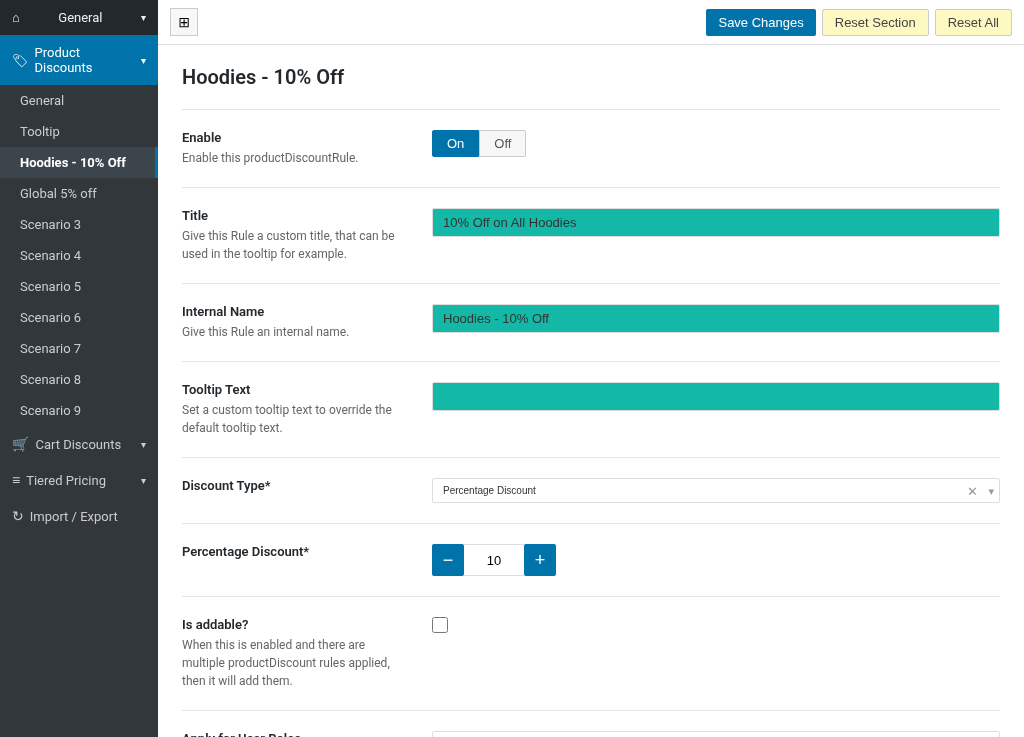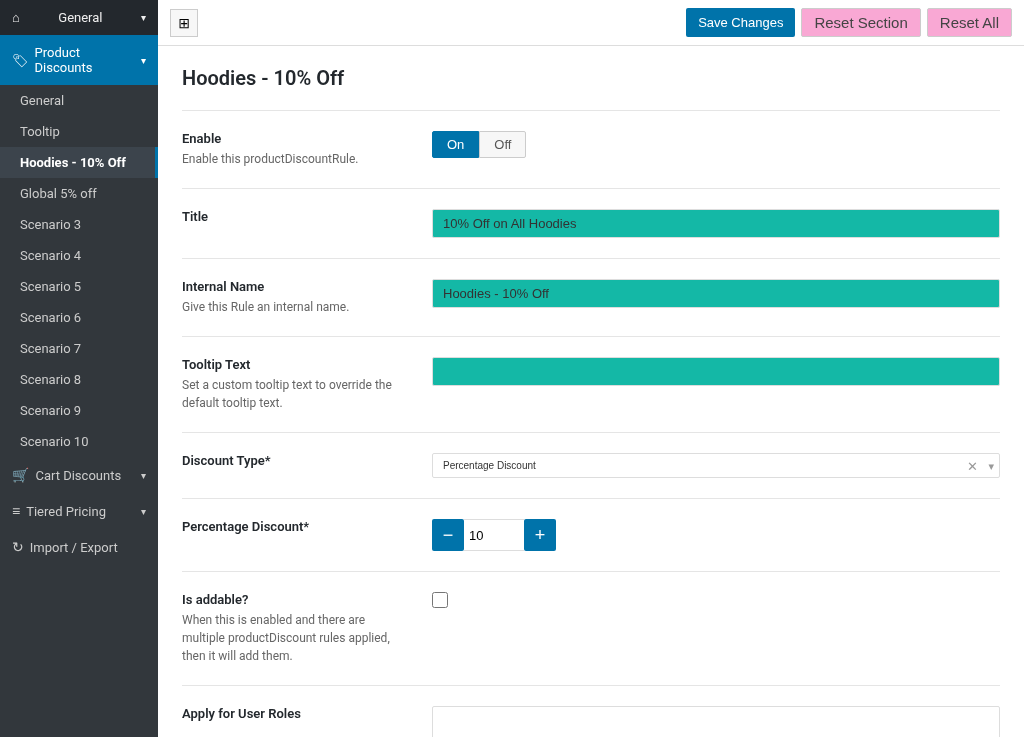--- a/index.html
+++ b/index.html
@@ -97,25 +97,25 @@
     .btn-save {
       background: #0073aa;
       color: #fff;
       border: none;
       padding: 5px 12px;
       font-size: 13px;
       cursor: pointer;
       border-radius: 2px;
     }
     .btn-reset {
-      background: #f9a8d4;
+      background: #fef9c3;
       color: #444;
       border: 1px solid #ccc;
       padding: 5px 12px;
-      font-size: 15px;
+      font-size: 13px;
       cursor: pointer;
       border-radius: 2px;
     }
 
     
     .content {
       flex: 1;
       overflow-y: auto;
       padding: 20px 24px;
       background: #fff;
@@ -197,21 +197,21 @@
       background: #0073aa;
       color: #fff;
       border: none;
       font-size: 18px;
       cursor: pointer;
       display: flex; align-items: center; justify-content: center;
       border-radius: 2px;
     }
     .stepper-val {
       width: 60px;
-      text-align: left;
+      text-align: center;
       border: 1px solid #ddd;
       border-left: none;
       border-right: none;
       padding: 5px;
       font-size: 13px;
       height: 32px;
     }
 
     
     .form-select-wrap {
@@ -314,23 +314,20 @@
   </div>
   <div class="sidebar-item">
     <span>Scenario 7</span>
   </div>
   <div class="sidebar-item">
     <span>Scenario 8</span>
   </div>
   <div class="sidebar-item">
     <span>Scenario 9</span>
   </div>
-  <div class="sidebar-item">
-    <span>Scenario 10</span>
-  </div>
 
   <div class="sidebar-group-header">
     <span class="sidebar-icon">🛒</span>
     <span>Cart Discounts</span>
     <span class="arrow">▾</span>
   </div>
 
   <div class="sidebar-group-header">
     <span class="sidebar-icon">≡</span>
     <span>Tiered Pricing</span>
@@ -368,20 +365,21 @@
         <div class="toggle-group">
           <button class="toggle-btn active">On</button>
           <button class="toggle-btn">Off</button>
         </div>
       </div>
     </div>
 
     <div class="form-section">
       <div class="form-label-col">
         <div class="form-label">Title</div>
+        <div class="form-desc">Give this Rule a custom title, that can be used in the tooltip for example.</div>
       </div>
       <div class="form-control-col">
         <input class="form-input" type="text" value="10% Off on All Hoodies" style="">
       </div>
     </div>
 
     <div class="form-section">
       <div class="form-label-col">
         <div class="form-label">Internal Name</div>
         <div class="form-desc">Give this Rule an internal name.</div>

